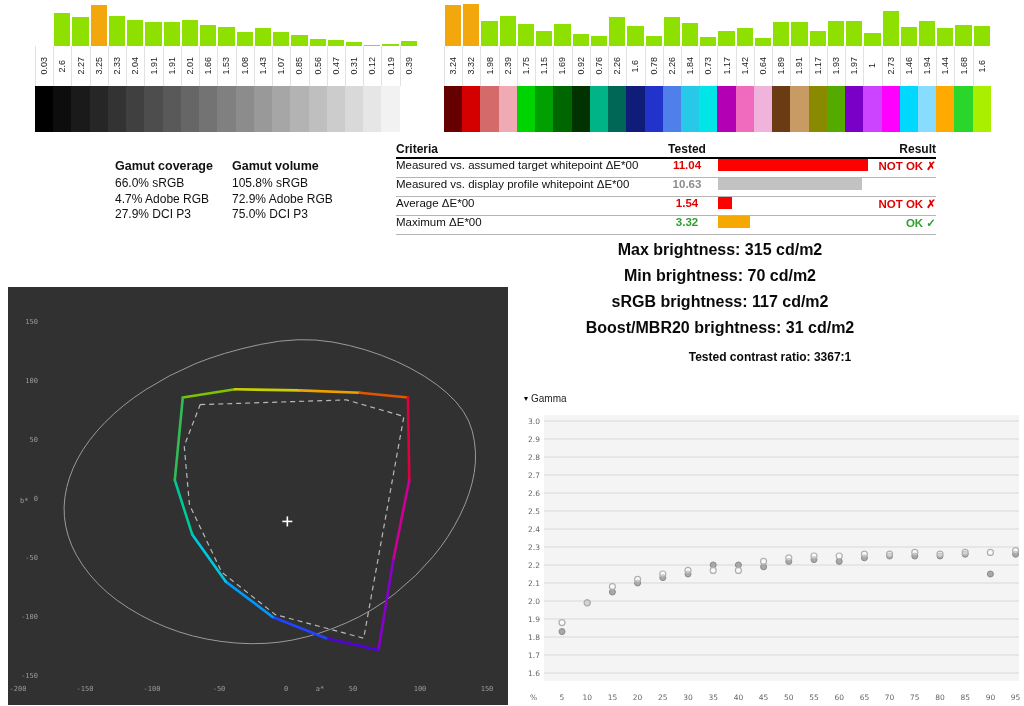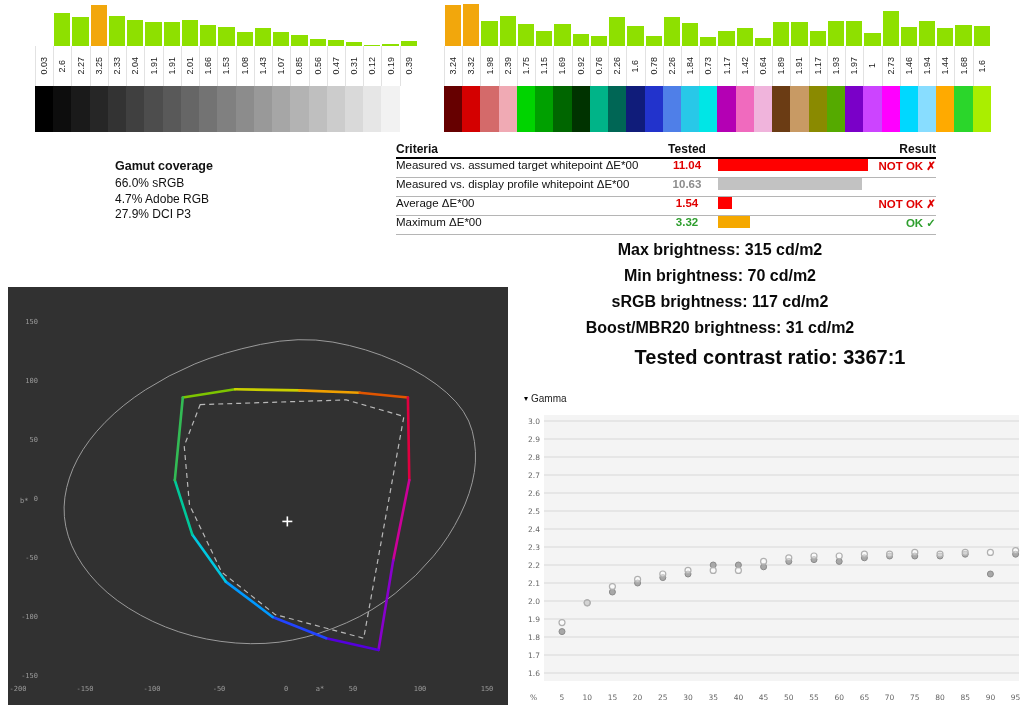--- a/index.html
+++ b/index.html
@@ -34,21 +34,21 @@
   .c-crit{flex:1 1 auto;white-space:nowrap;overflow:hidden;}
   .c-act{flex:0 0 62px;text-align:center;font-weight:bold;}
   .c-bar{flex:0 0 150px;height:12px;position:relative;}
   .c-barfill{position:absolute;left:0;top:0;height:100%;}
   .c-res{flex:0 0 68px;text-align:right;font-weight:bold;white-space:nowrap;}
 
   
   #brightness-block{position:absolute;left:520px;top:237px;width:400px;text-align:center;
                     font-weight:bold;font-size:16px;line-height:26px;color:#0a0a0a;}
   #contrast-block{position:absolute;left:520px;top:344px;width:500px;text-align:center;
-                  font-weight:bold;font-size:20px;line-height:27px;color:#0a0a0a;}
+                  font-weight:bold;font-size:12px;line-height:27px;color:#0a0a0a;}
 
   
   #gamut-panel{position:absolute;left:8px;top:287px;width:500px;height:418px;background:#313131;}
   #gamut-svg{display:block;width:500px;height:418px;}
   #gamut-svg text{fill:#9a9a9a;font-size:7px;font-family:"DejaVu Sans Mono", monospace;}
 
   
   #gamma-panel{position:absolute;left:522px;top:391px;width:502px;height:315px;}
   #gamma-title{height:14px;font-size:10px;color:#222;display:flex;align-items:center;gap:3px;
                padding-left:2px;}
@@ -524,20 +524,26 @@
           <div class="pc-swatch" style="background: rgb(170, 238, 0);"></div>
         </div>
       </div>
   </section>
 
   <div id="gamut-coverage" class="gamut-block">
     <div class="block-title">Gamut coverage</div>
     <div>66.0% sRGB</div>
     <div>4.7% Adobe RGB</div>
     <div>27.9% DCI P3</div>
+  </div>
+  <div id="gamut-volume" class="gamut-block">
+    <div class="block-title">Gamut volume</div>
+    <div>105.8% sRGB</div>
+    <div>72.9% Adobe RGB</div>
+    <div>75.0% DCI P3</div>
   </div>
 
   <div id="criteria-table">
     <div class="crit-header">
       <div class="c-crit">Criteria</div>
       <div class="c-act">Tested</div>
       <div class="c-bar"></div>
       <div class="c-res">Result</div>
     </div>
     <div class="crit-row">

